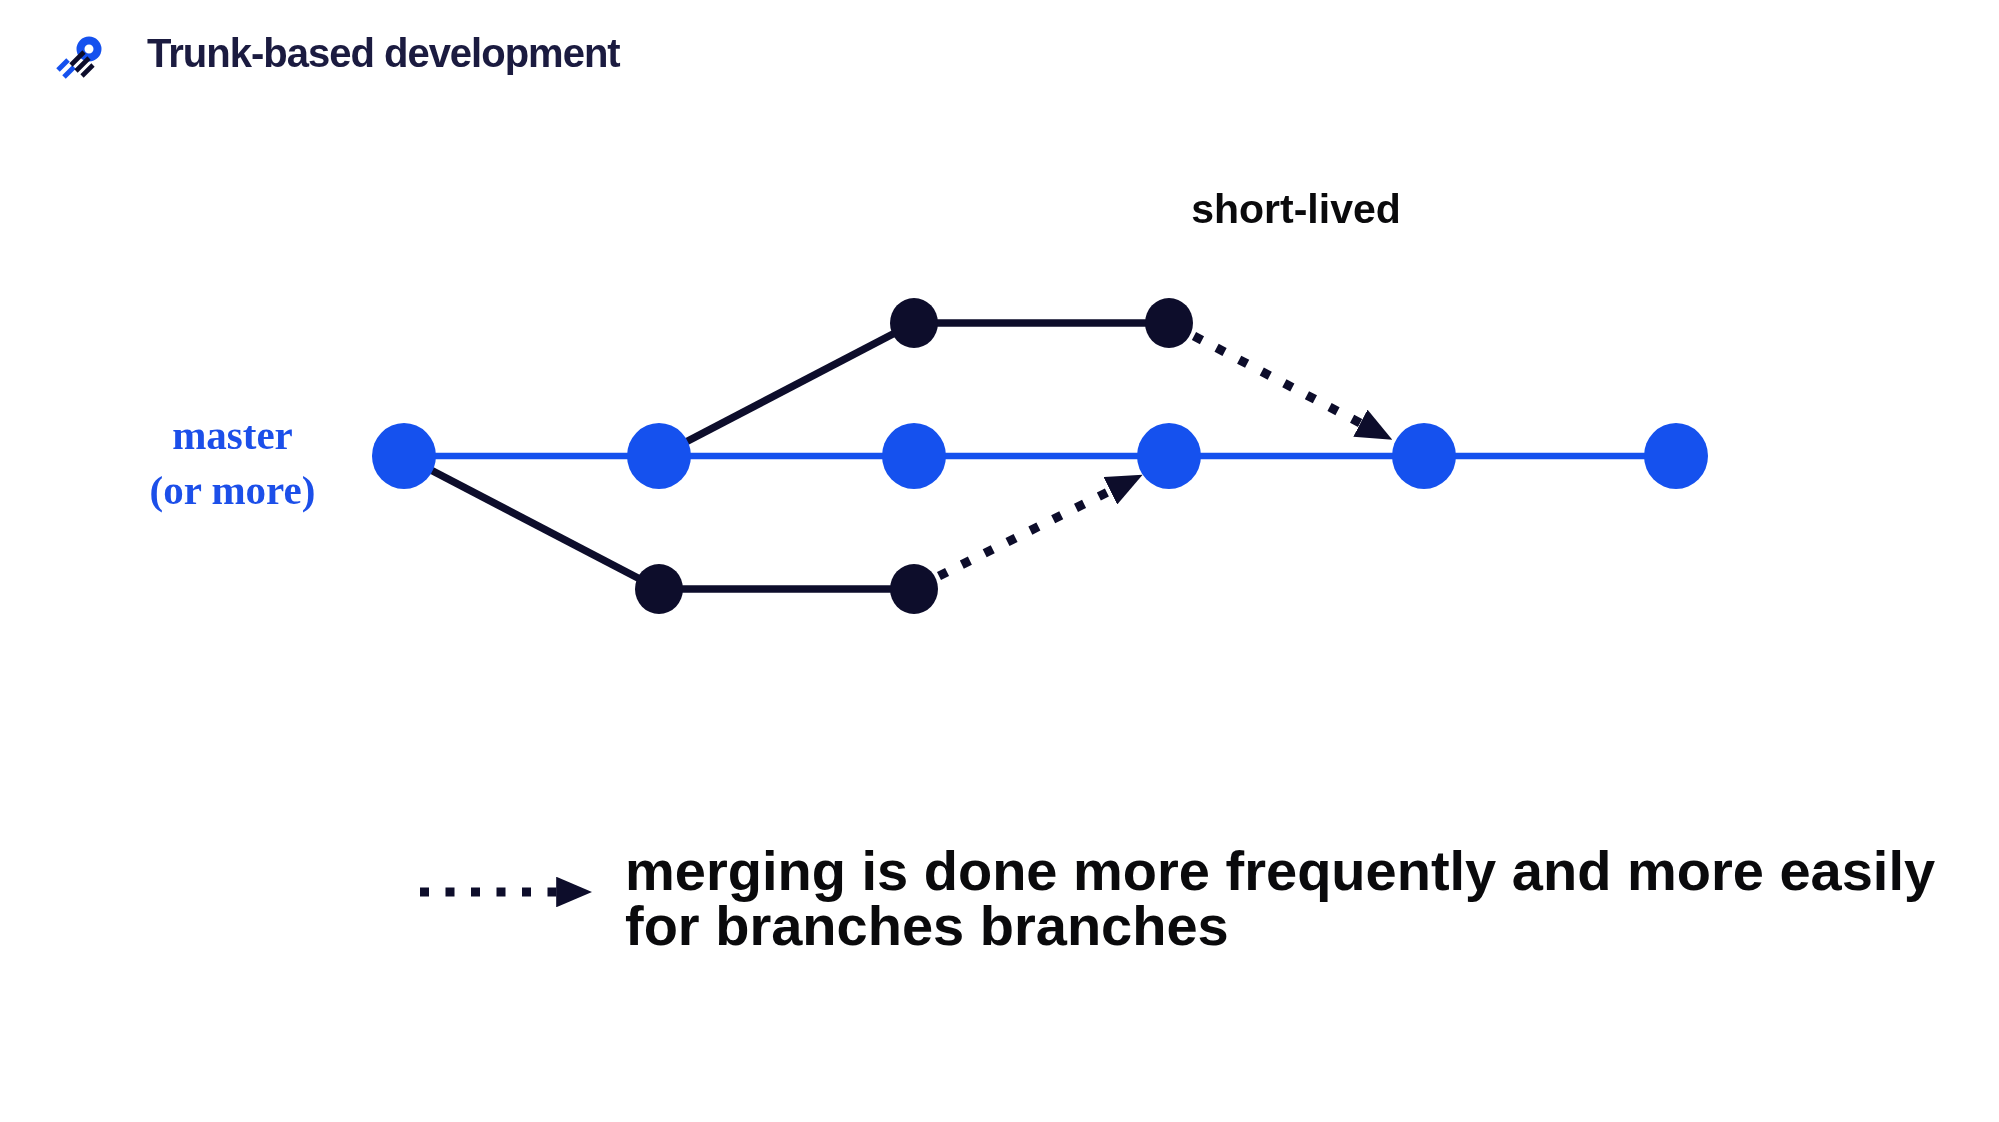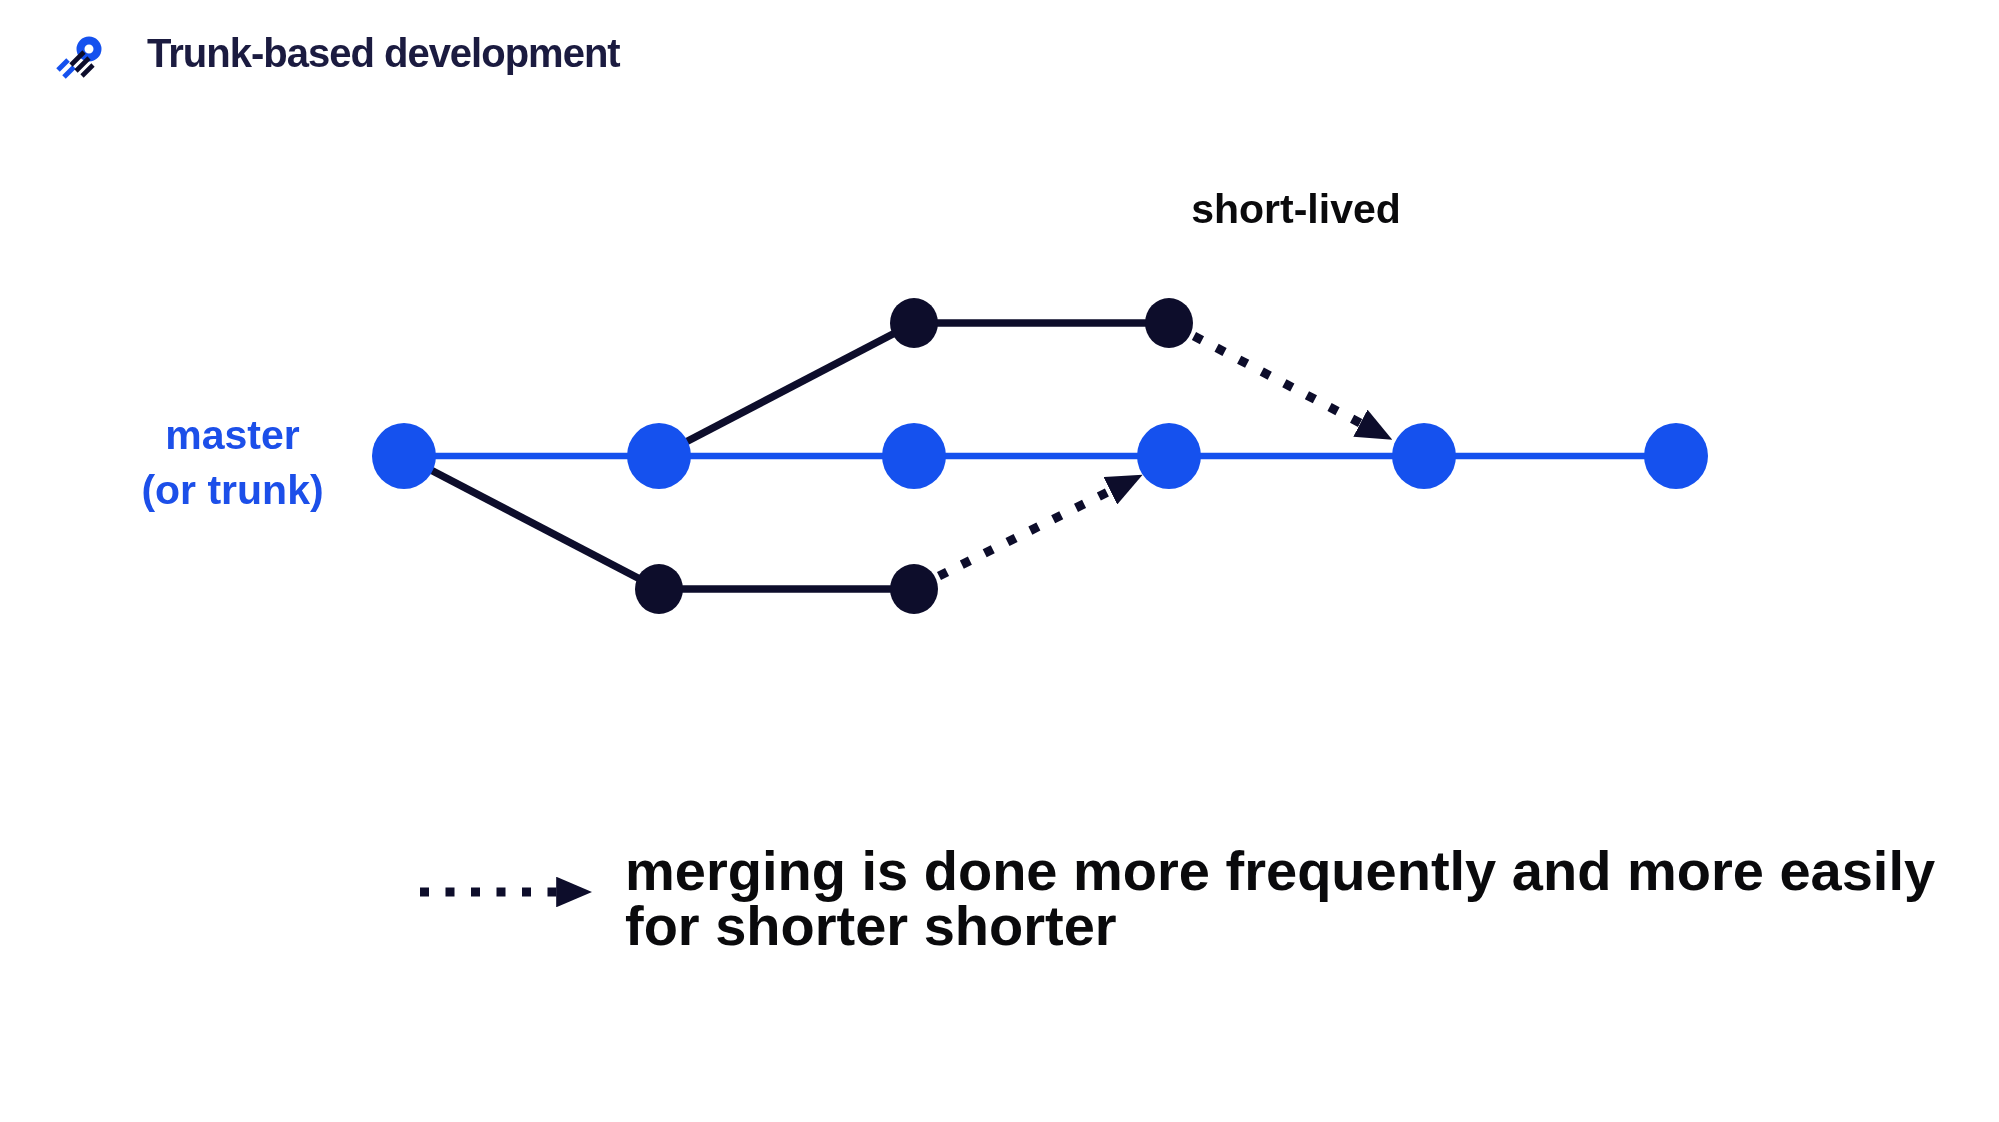--- a/index.html
+++ b/index.html
@@ -46,20 +46,21 @@
     text-align: center;
     white-space: nowrap;
   }
   .master-label {
     left: 100px;
     top: 408px;
     width: 265px;
     font-size: 41px;
     line-height: 55px;
     color: #1c4fe9;
+    font-family: Liberation Serif, serif;
   }
   .shortlived-label {
     left: 1136px;
     top: 170px;
     width: 320px;
     font-size: 41px;
     line-height: 55px;
     color: #0a0a0c;
     margin-top: 12px;
   }
@@ -119,23 +120,23 @@
     <ellipse cx="404" cy="456" rx="32" ry="33" fill="#1551ee"></ellipse>
     <ellipse cx="659" cy="456" rx="32" ry="33" fill="#1551ee"></ellipse>
     <ellipse cx="914" cy="456" rx="32" ry="33" fill="#1551ee"></ellipse>
     <ellipse cx="1169" cy="456" rx="32" ry="33" fill="#1551ee"></ellipse>
     <ellipse cx="1424" cy="456" rx="32" ry="33" fill="#1551ee"></ellipse>
     <ellipse cx="1676" cy="456" rx="32" ry="33" fill="#1551ee"></ellipse>
   </svg>
 
 <div class="side-label master-label">
   <div>master</div>
-  <div>(or trunk)</div>
+  <div>(or more)</div>
 </div>
 
 <div class="side-label shortlived-label">
   <div>short-lived</div>
 </div>
 
 <div class="legend-text">
   <div>merging is done more frequently and more easily</div>
-  <div>for shorter shorter</div>
+  <div>for branches branches</div>
 </div>
 
 </body></html>

